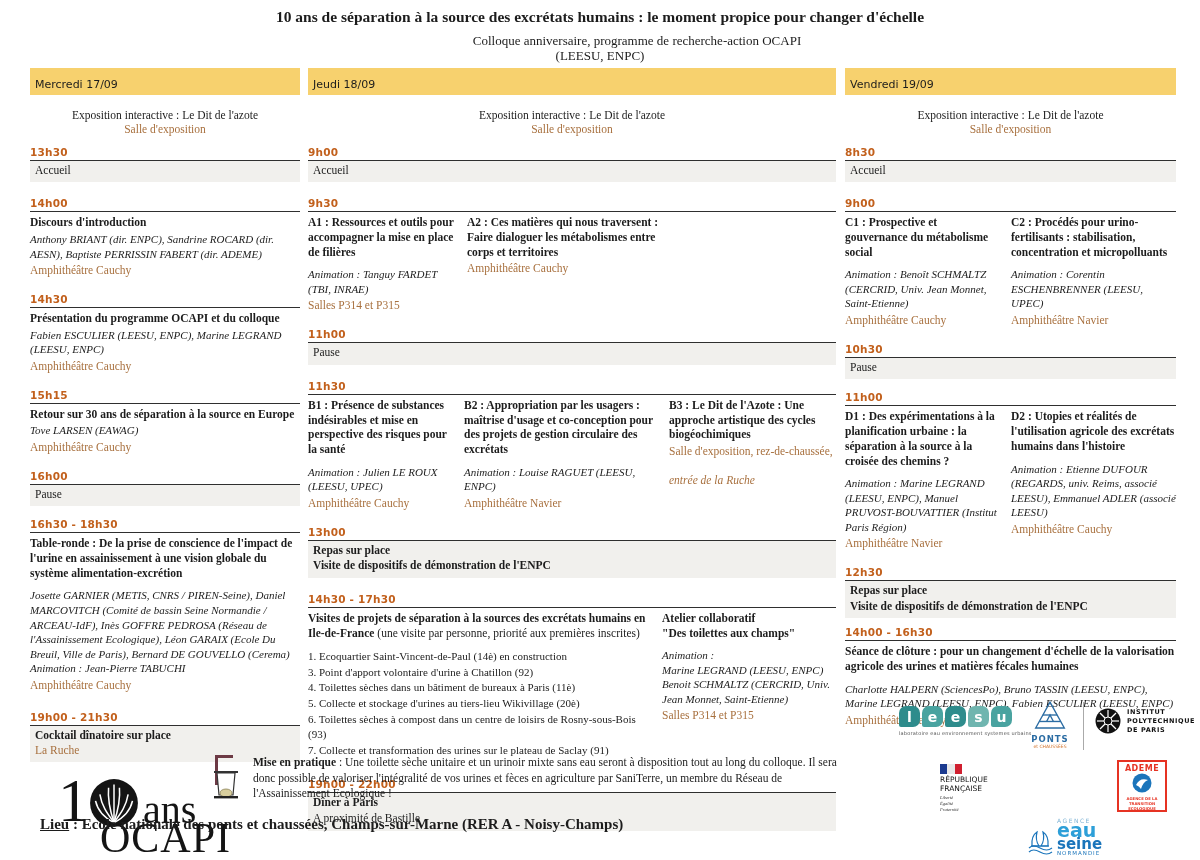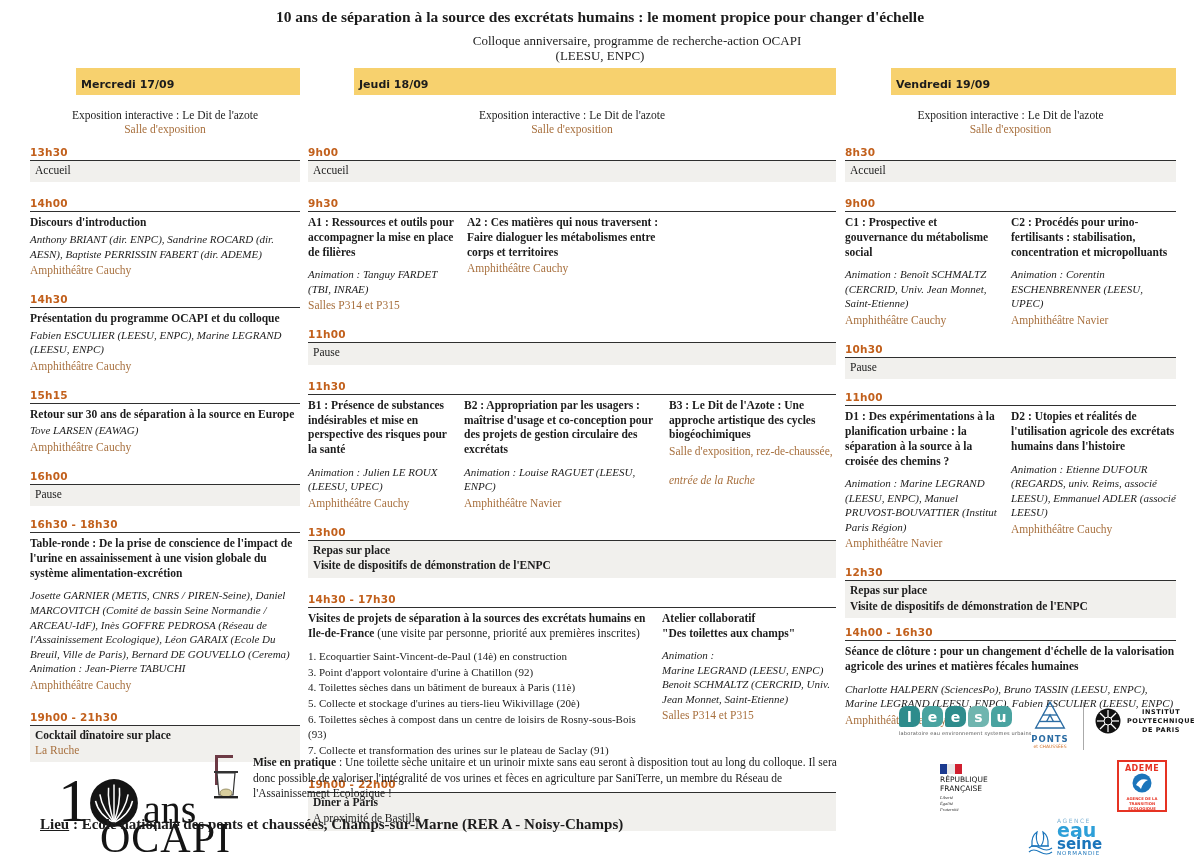--- a/index.html
+++ b/index.html
@@ -21,21 +21,21 @@
     font-weight:bold;font-size:15.5px;}
   .page-sub1{position:absolute;top:33px;left:0;width:100%;text-align:center;font-size:13px;margin-left:37px;}
   .page-sub2{position:absolute;top:48px;left:0;width:100%;text-align:center;font-size:13px;}
 
   .col{position:absolute;top:68px;}
   #col-wed{left:30px;width:270px;}
   #col-thu{left:308px;width:528px;}
   #col-fri{left:845px;width:331px;}
 
   .daybar{height:27px;background:var(--yellow);display:flex;align-items:flex-end;
-    padding:0 0 4px 5px;font-family:"DejaVu Sans",sans-serif;font-weight:bold;font-size:11px;margin-left:46px;}
+    padding:0 0 4px 5px;font-family:"DejaVu Sans",sans-serif;font-weight:normal;font-size:11px;}
 
   .expo{text-align:center;margin-top:13px;line-height:1.25;}
   .expo .l2{color:var(--venue);}
 
   .slot{margin-top:15px;}
   .slot.tight{margin-top:9px;}
   .time{font-family:"DejaVu Sans",sans-serif;font-weight:bold;font-size:10.5px;
     color:var(--orange);padding-bottom:2px;border-bottom:1.6px solid var(--line);letter-spacing:.2px;}
   .band{background:var(--band);padding:2px 5px 4px;line-height:1.35;}
   .band .b{font-weight:bold;}
@@ -78,21 +78,21 @@
   .leesu .lt:nth-child(2){background:#49A3A0;}
   .leesu .lt:nth-child(3){background:#2E8C8C;}
   .leesu .lt:nth-child(4){background:#6FB5AF;}
   .leesu .lt:nth-child(5){background:#49A3A0;}
   .leesu .tag{font-size:5px;color:#555;margin-top:3px;letter-spacing:.2px;}
   .ponts{position:absolute;left:133px;top:2px;text-align:center;width:44px;}
   .ponts .nm{color:#2b6ca3;font-weight:bold;font-size:8.5px;letter-spacing:1px;margin-top:1px;}
   .ponts .sub{color:#d2722a;font-size:4.5px;}
   .lg-div{position:absolute;left:188px;top:4px;width:1px;height:48px;background:#aaa;}
   .ipp{position:absolute;left:200px;top:10px;display:flex;align-items:center;gap:6px;}
-  .ipp .txt{font-size:6.5px;font-weight:bold;letter-spacing:.6px;line-height:1.35;color:#111;text-align:center;}
+  .ipp .txt{font-size:6.5px;font-weight:bold;letter-spacing:.6px;line-height:1.35;color:#111;}
   .rf{position:absolute;left:45px;top:66px;width:62px;}
   .rf .flag{display:flex;height:10px;width:22px;margin-bottom:2px;}
   .rf .flag i{flex:1;}
   .rf .t{font-weight:normal;font-size:7.5px;line-height:1.15;color:#111;}
   .rf .motto{font-family:"Liberation Serif",serif;font-style:italic;font-size:4.5px;color:#333;margin-top:2px;line-height:1.3;}
   .aesn{position:absolute;left:128px;top:62px;width:86px;height:52px;background:#fff;display:flex;align-items:flex-end;margin-top:44px;}
   .aesn .pict{margin:0 2px 0 2px;}
   .aesn .txt{line-height:.85;}
   .aesn .agence{font-size:6px;letter-spacing:1.5px;color:#7fb3d5;}
   .aesn .eau{font-size:19px;font-weight:bold;color:#2d9fd8;line-height:.8;}

